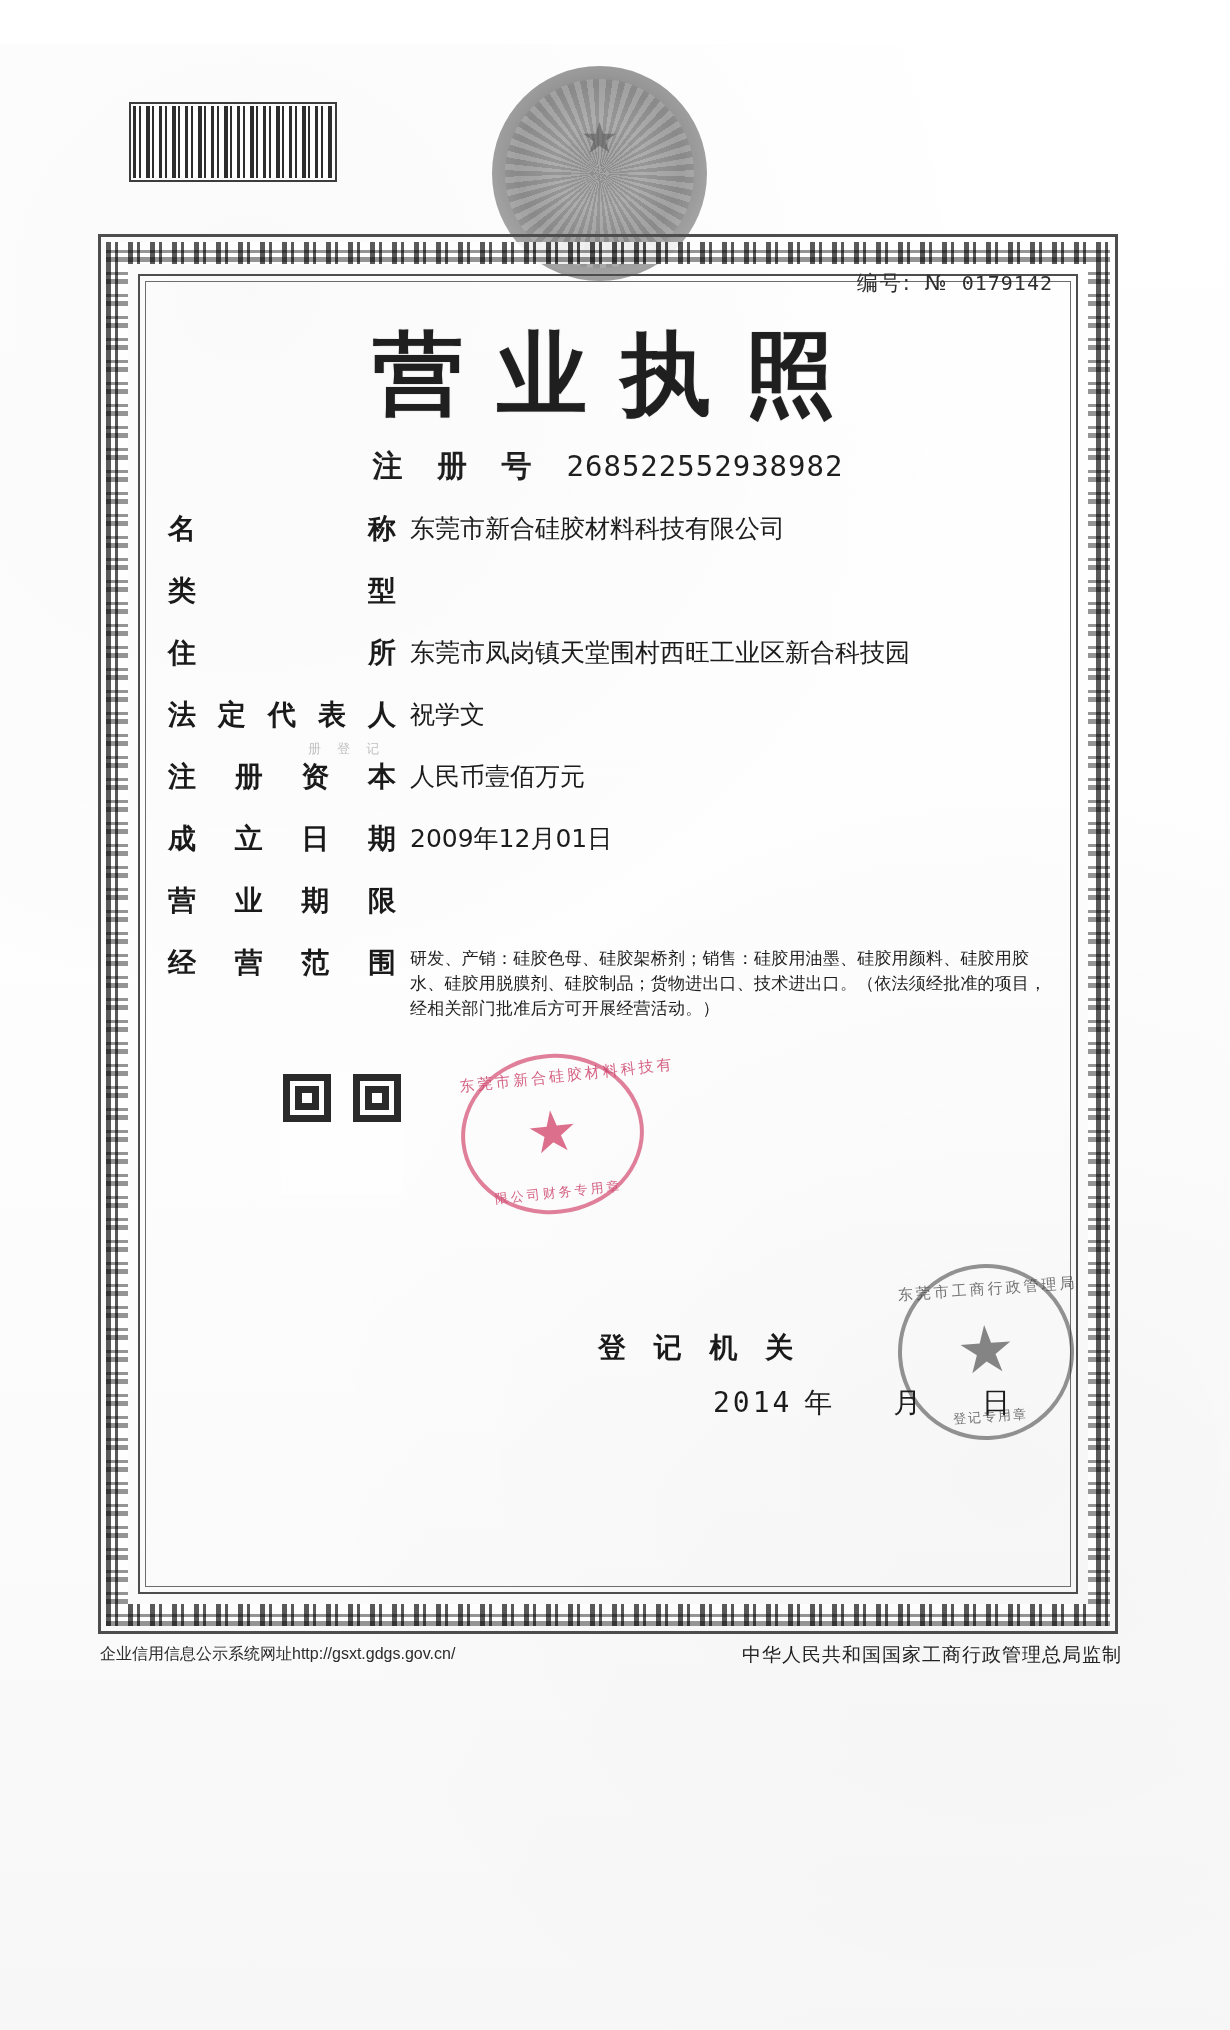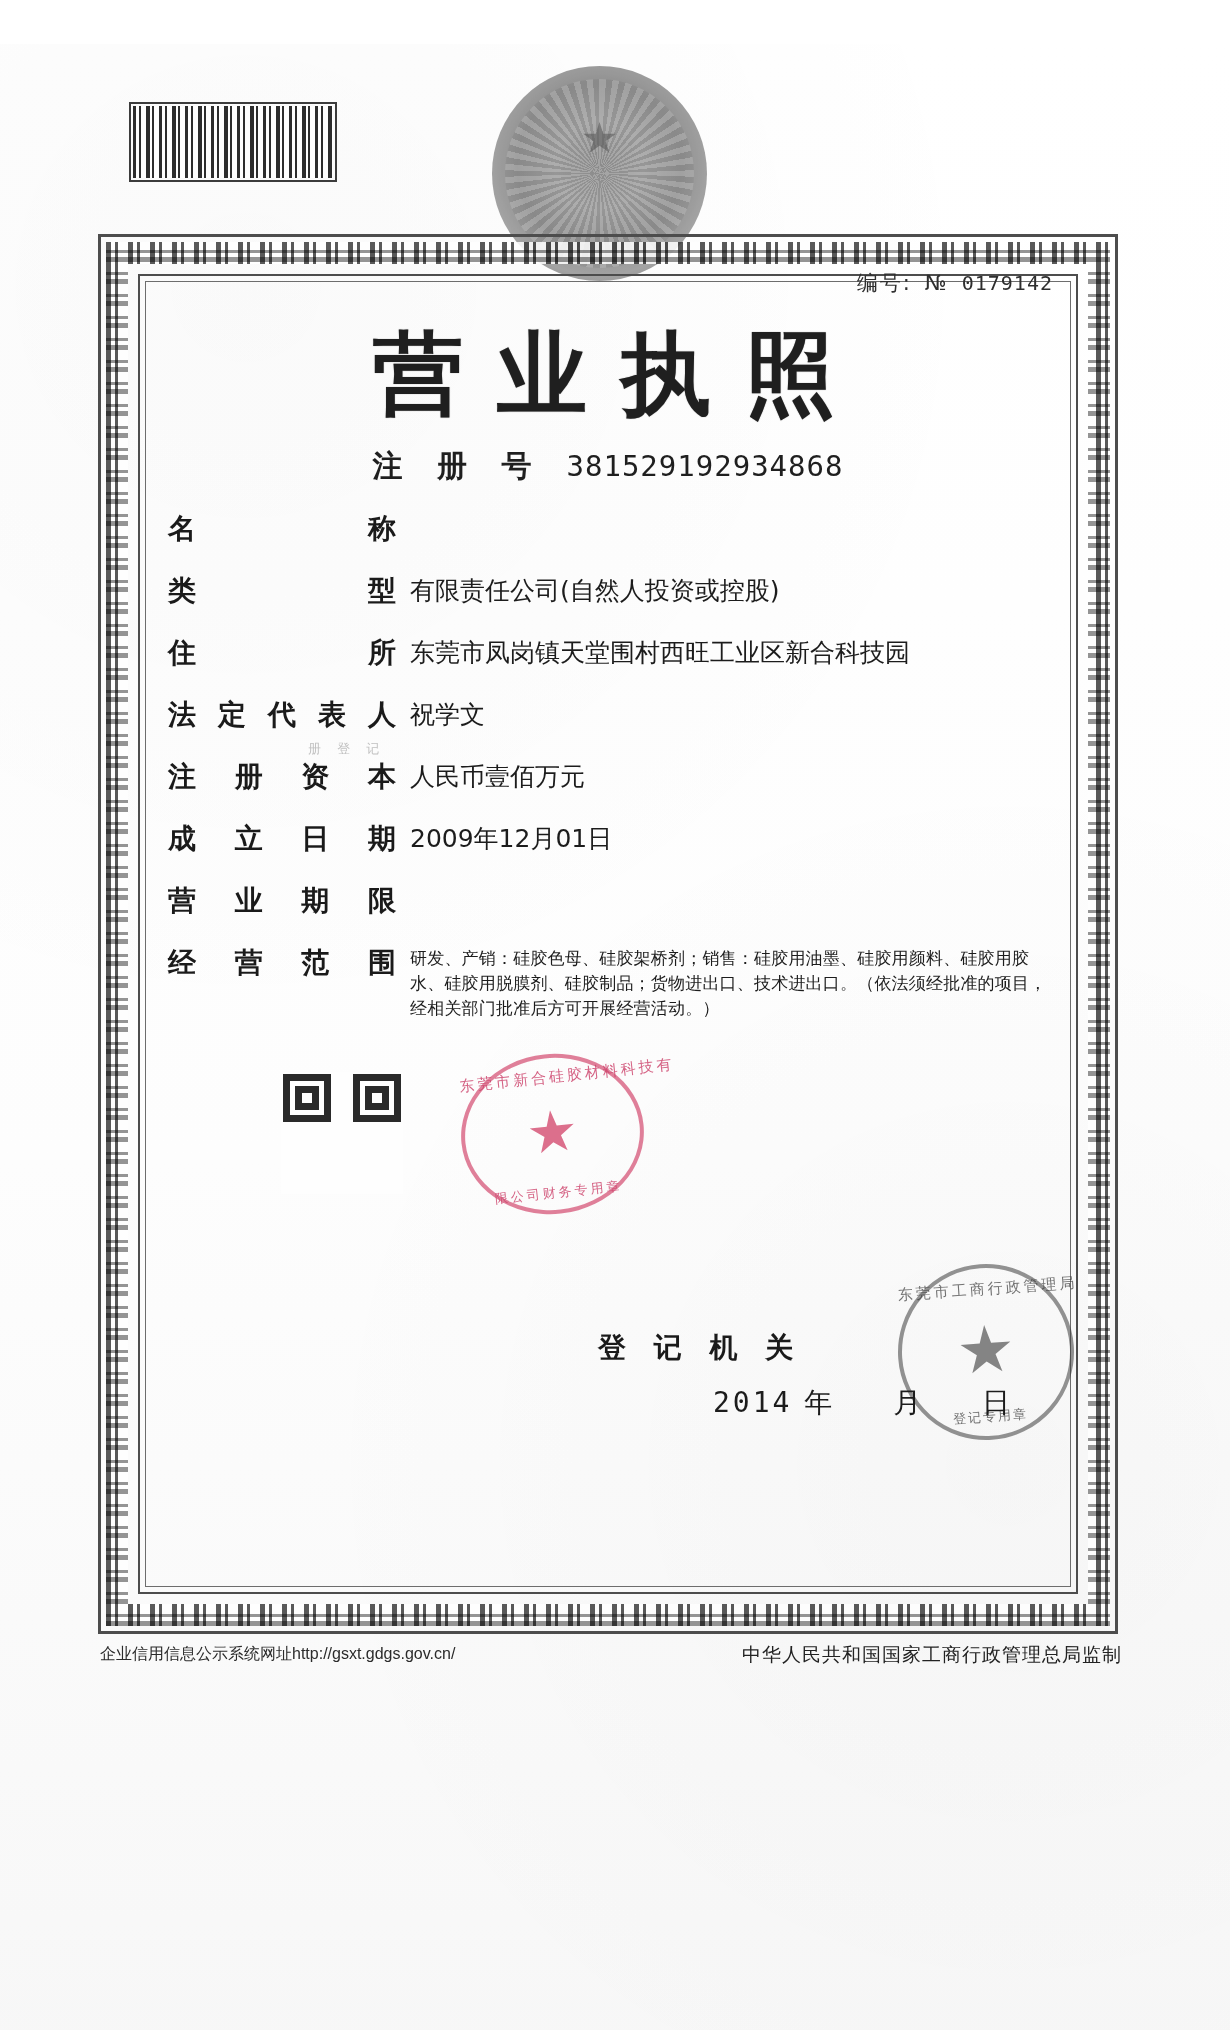--- a/index.html
+++ b/index.html
@@ -385,36 +385,36 @@
       <span class="label">№</span>
       <span>0179142</span>
     </div>
 
     <div id="main-title">营业执照</div>
 
     <div class="faint-marks">册 登 记</div>
 
     <div id="reg-no-row">
       <span class="rn-label">注 册 号</span>
-      <span class="rn-value">381529192934868</span>
+      <span class="rn-value">268522552938982</span>
     </div>
 
     <div class="field-row" style="top:278px;">
       <div class="field-label">
         <span>名</span>
         <span>称</span>
       </div>
+      <div class="field-value">东莞市新合硅胶材料科技有限公司</div>
     </div>
 
     <div class="field-row" style="top:340px;">
       <div class="field-label">
         <span>类</span>
         <span>型</span>
       </div>
-      <div class="field-value">有限责任公司(自然人投资或控股)</div>
     </div>
 
     <div class="field-row" style="top:402px;">
       <div class="field-label">
         <span>住</span>
         <span>所</span>
       </div>
       <div class="field-value">东莞市凤岗镇天堂围村西旺工业区新合科技园</div>
     </div>
 

